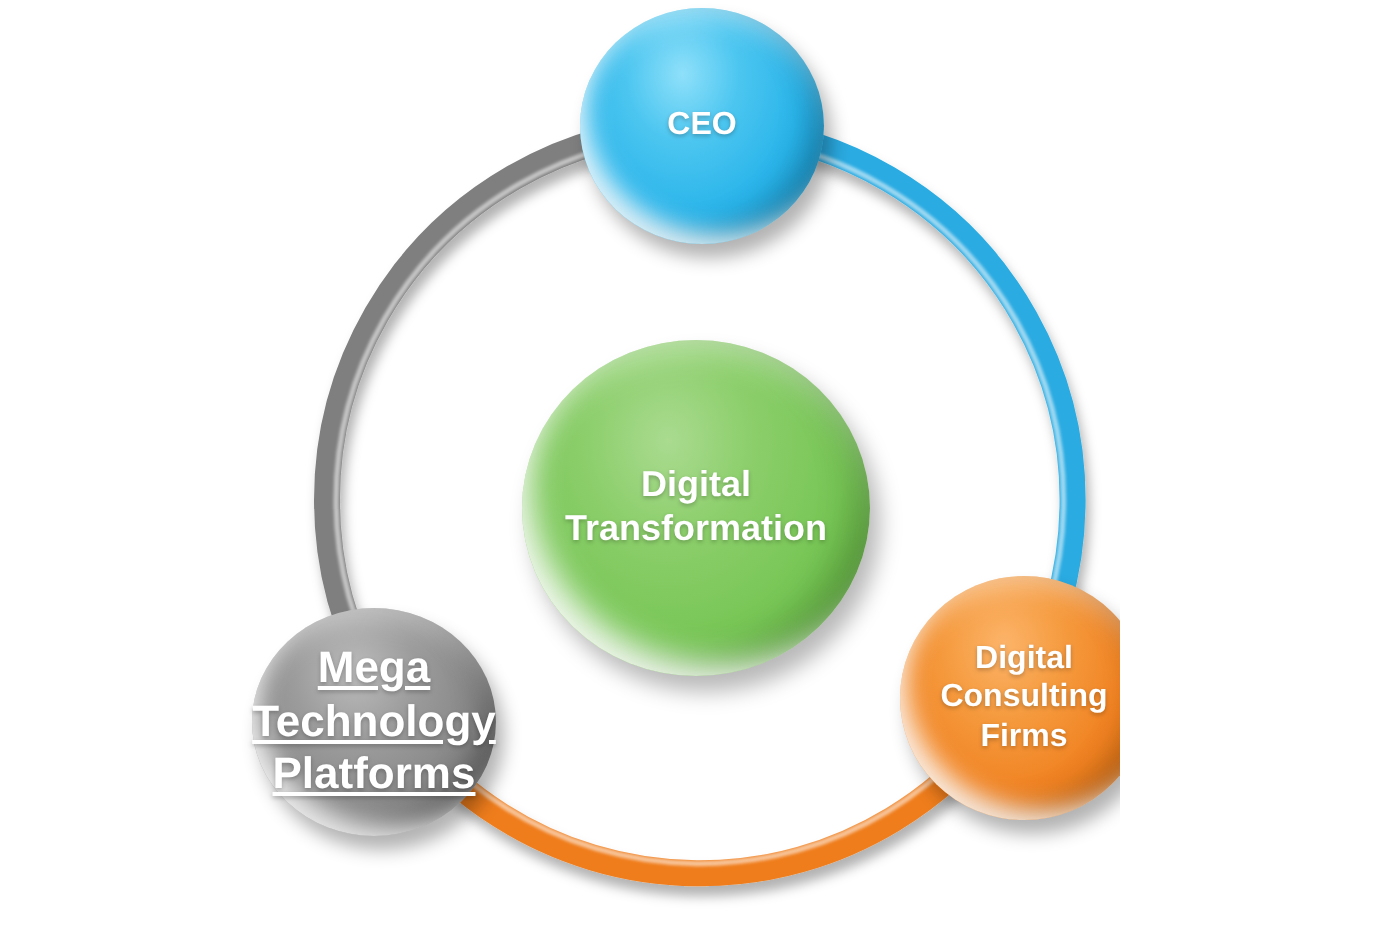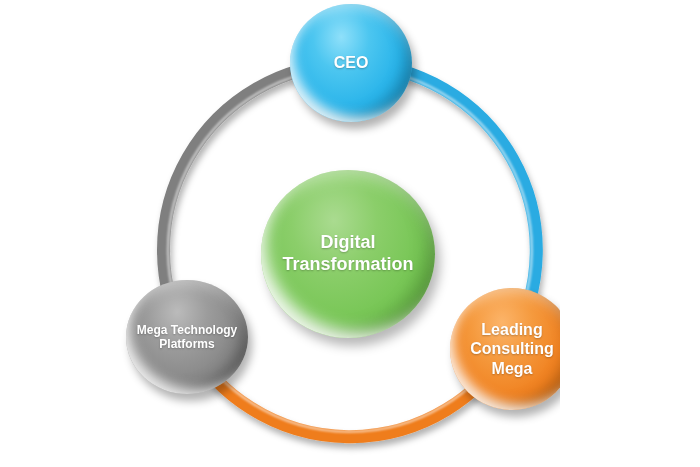--- a/index.html
+++ b/index.html
@@ -58,28 +58,29 @@
     box-shadow:
       5px 8px 11px rgba(0,0,0,0.28),
       inset 12px -14px 16px -8px rgba(255,255,255,0.9),
       inset -10px -8px 20px -5px rgba(0,0,0,0.22),
       inset 0 14px 18px -10px rgba(255,255,255,0.55);
     justify-content: center;
   }
   .node-center .lbl { padding: 0 10px; }
   
   .node-platforms {
-    left: 126px; top: 280px; width: 122px; height: 114px;
-    font-size: 12px;
+    left: 126px; top: 304px; width: 122px; height: 114px;
+    font-size: 22px;
     background: radial-gradient(ellipse at 42% 28%, #bbbbbb 0%, #9c9c9c 30%, #878787 62%, #5e5e5e 100%);
     box-shadow:
       4px 7px 9px rgba(0,0,0,0.30),
       inset 9px -11px 12px -6px rgba(255,255,255,0.85),
       inset -9px -7px 16px -4px rgba(0,0,0,0.28),
       inset 0 12px 14px -8px rgba(255,255,255,0.5);
+    text-decoration: underline;
   }
   .node-platforms .lbl { padding: 0 6px; }
   
   .node-consulting {
     left: 450px; top: 288px; width: 124px; height: 122px;
     font-size: 16px;
     background: radial-gradient(ellipse at 42% 28%, #fcb469 0%, #f59a3e 30%, #f08120 62%, #cc6406 100%);
     box-shadow:
       4px 7px 9px rgba(0,0,0,0.30),
       inset 9px -11px 12px -6px rgba(255,255,255,0.85),
@@ -120,16 +121,16 @@
 
   <div class="node node-center">
     <span class="lbl">Digital Transformation</span>
   </div>
 
   <div class="node node-platforms">
     <span class="lbl">Mega Technology Platforms</span>
   </div>
 
   <div class="node node-consulting">
-    <span class="lbl">Leading Consulting Mega</span>
+    <span class="lbl">Digital Consulting Firms</span>
   </div>
 
 </div>
 
 </body></html>

